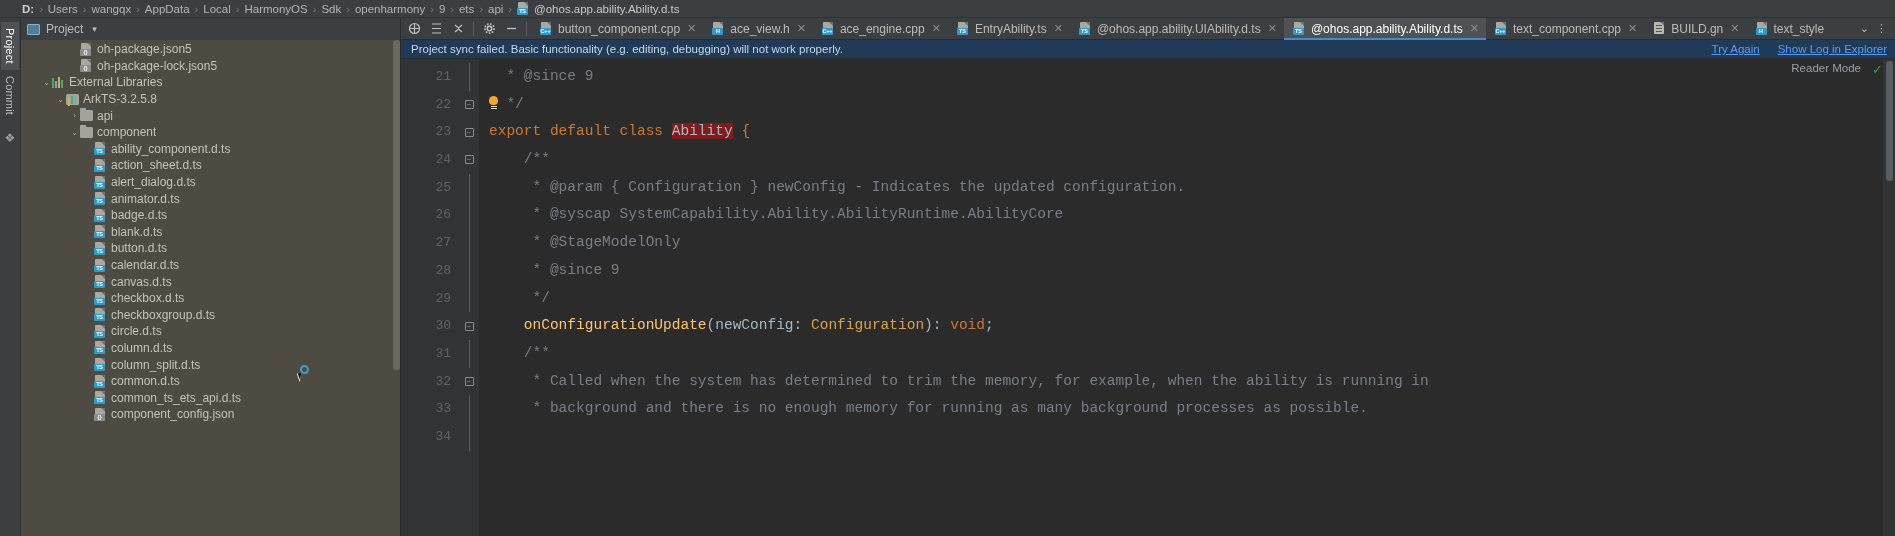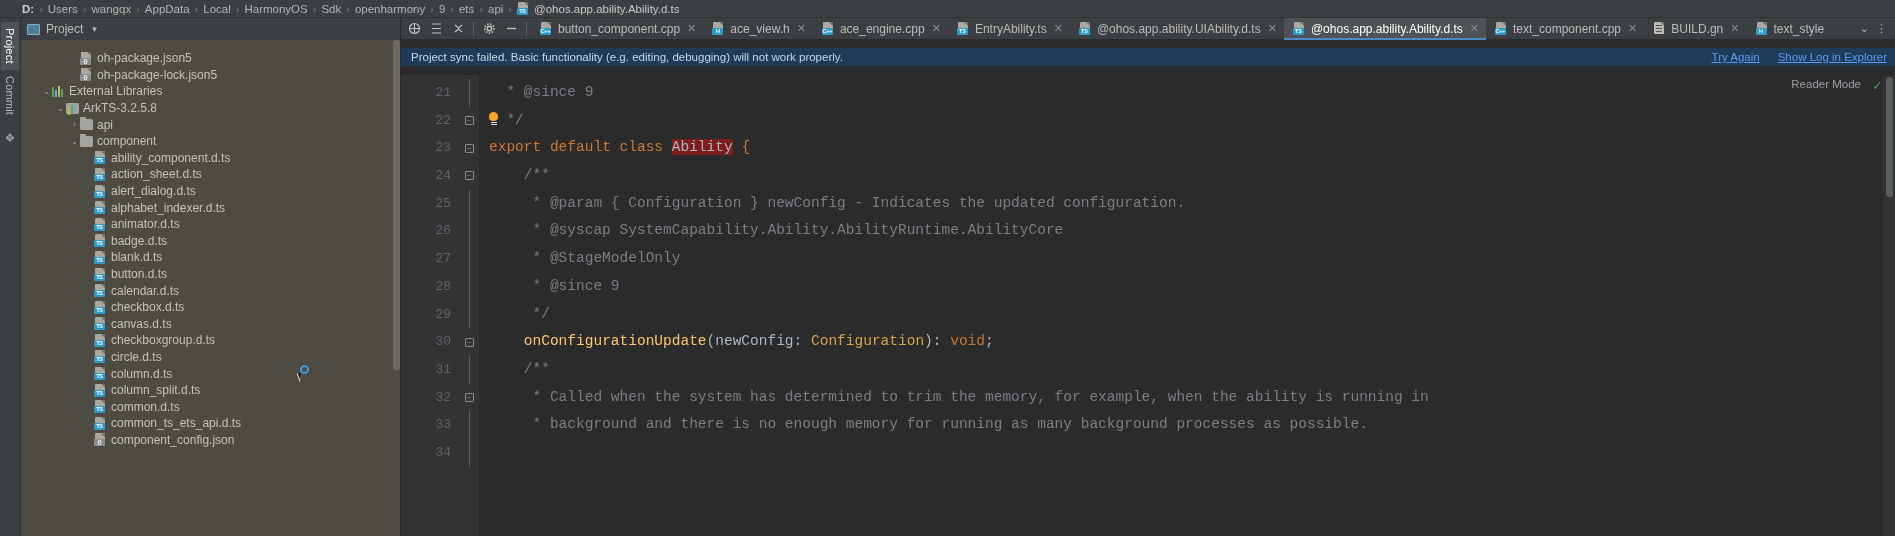--- a/index.html
+++ b/index.html
@@ -61,21 +61,21 @@
   .proj-icon {
     width: 13px; height: 11px; border: 1.6px solid #7fb2cc;
     background: #4f7e96; border-radius: 1px; flex: none;
   }
   .caret-down { font-size: 9px; color: #bbbbbb; margin-left: 3px; }
 
   .tree {
     flex: 1; overflow: hidden;
     background: #4e4b42;
     position: relative;
-    padding-top: 10px;
+    padding-top: 1px;
   }
   .tree-row {
     height: 16.6px; display: flex; align-items: center;
     font-size: 12px; color: #c5c2b8; white-space: nowrap;
   }
   .arrow { width: 11px; text-align: center; font-size: 8px; color: #b0aca2; flex: none; }
   .arrow.empty { visibility: hidden; }
   .indent { flex: none; }
   .row-label { margin-left: 4px; overflow: hidden; text-overflow: ellipsis; }
 
@@ -143,21 +143,21 @@
     border-bottom: 9px solid transparent;
     transform: rotate(-20deg);
   }
   .mouse-arrow::after {
     content:""; position:absolute; left:-4px; top:0px;
     border-left: 4px solid #1b1b1b; border-right: 3px solid transparent;
     border-bottom: 7px solid transparent;
   }
 
   
-  .editor-col { flex: 1; display: flex; flex-direction: column; min-width: 0; background: #2b2b2b; gap: 8px; }
+  .editor-col { flex: 1; display: flex; flex-direction: column; min-width: 0; background: #2b2b2b; }
 
   .toolbar-row {
     height: 22px; display: flex; align-items: center;
     background: #3c3f41; border-bottom: 1px solid #2b2b2b;
     padding-left: 2px;
   }
   .tb-btn { width: 22px; height: 20px; display: flex; align-items: center; justify-content: center; color: #c0c0c0; }
   .tb-sep { width: 1px; height: 14px; background: #5a5c5e; margin: 0 4px; }
 
   .tabs {
@@ -373,30 +373,20 @@
             <span class="row-label">alert_dialog.d.ts</span>
           </div>
           <div class="tree-row">
             <span class="indent" style="width:62px"></span>
             <span class="arrow empty">&gt;</span>
             <span class="ficon">
               <span class="page"></span>
               <span class="fold"></span>
               <span class="badge">TS</span>
             </span>
-            <span class="row-label">alphabet_indexer.d.ts</span>
-          </div>
-          <div class="tree-row">
-            <span class="indent" style="width:62px"></span>
-            <span class="arrow empty">&gt;</span>
-            <span class="ficon">
-              <span class="page"></span>
-              <span class="fold"></span>
-              <span class="badge">TS</span>
-            </span>
             <span class="row-label">animator.d.ts</span>
           </div>
           <div class="tree-row">
             <span class="indent" style="width:62px"></span>
             <span class="arrow empty">&gt;</span>
             <span class="ficon">
               <span class="page"></span>
               <span class="fold"></span>
               <span class="badge">TS</span>
             </span>
@@ -433,31 +423,31 @@
             <span class="row-label">calendar.d.ts</span>
           </div>
           <div class="tree-row">
             <span class="indent" style="width:62px"></span>
             <span class="arrow empty">&gt;</span>
             <span class="ficon">
               <span class="page"></span>
               <span class="fold"></span>
               <span class="badge">TS</span>
             </span>
+            <span class="row-label">canvas.d.ts</span>
+          </div>
+          <div class="tree-row">
+            <span class="indent" style="width:62px"></span>
+            <span class="arrow empty">&gt;</span>
+            <span class="ficon">
+              <span class="page"></span>
+              <span class="fold"></span>
+              <span class="badge">TS</span>
+            </span>
             <span class="row-label">checkbox.d.ts</span>
-          </div>
-          <div class="tree-row">
-            <span class="indent" style="width:62px"></span>
-            <span class="arrow empty">&gt;</span>
-            <span class="ficon">
-              <span class="page"></span>
-              <span class="fold"></span>
-              <span class="badge">TS</span>
-            </span>
-            <span class="row-label">canvas.d.ts</span>
           </div>
           <div class="tree-row">
             <span class="indent" style="width:62px"></span>
             <span class="arrow empty">&gt;</span>
             <span class="ficon">
               <span class="page"></span>
               <span class="fold"></span>
               <span class="badge">TS</span>
             </span>
             <span class="row-label">checkboxgroup.d.ts</span>

